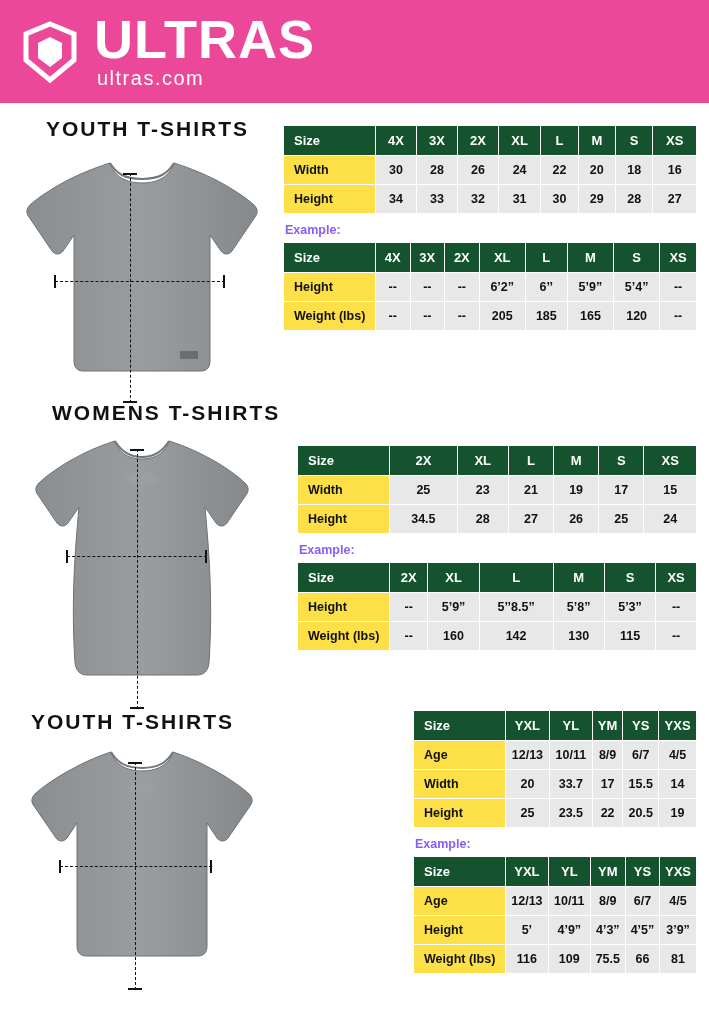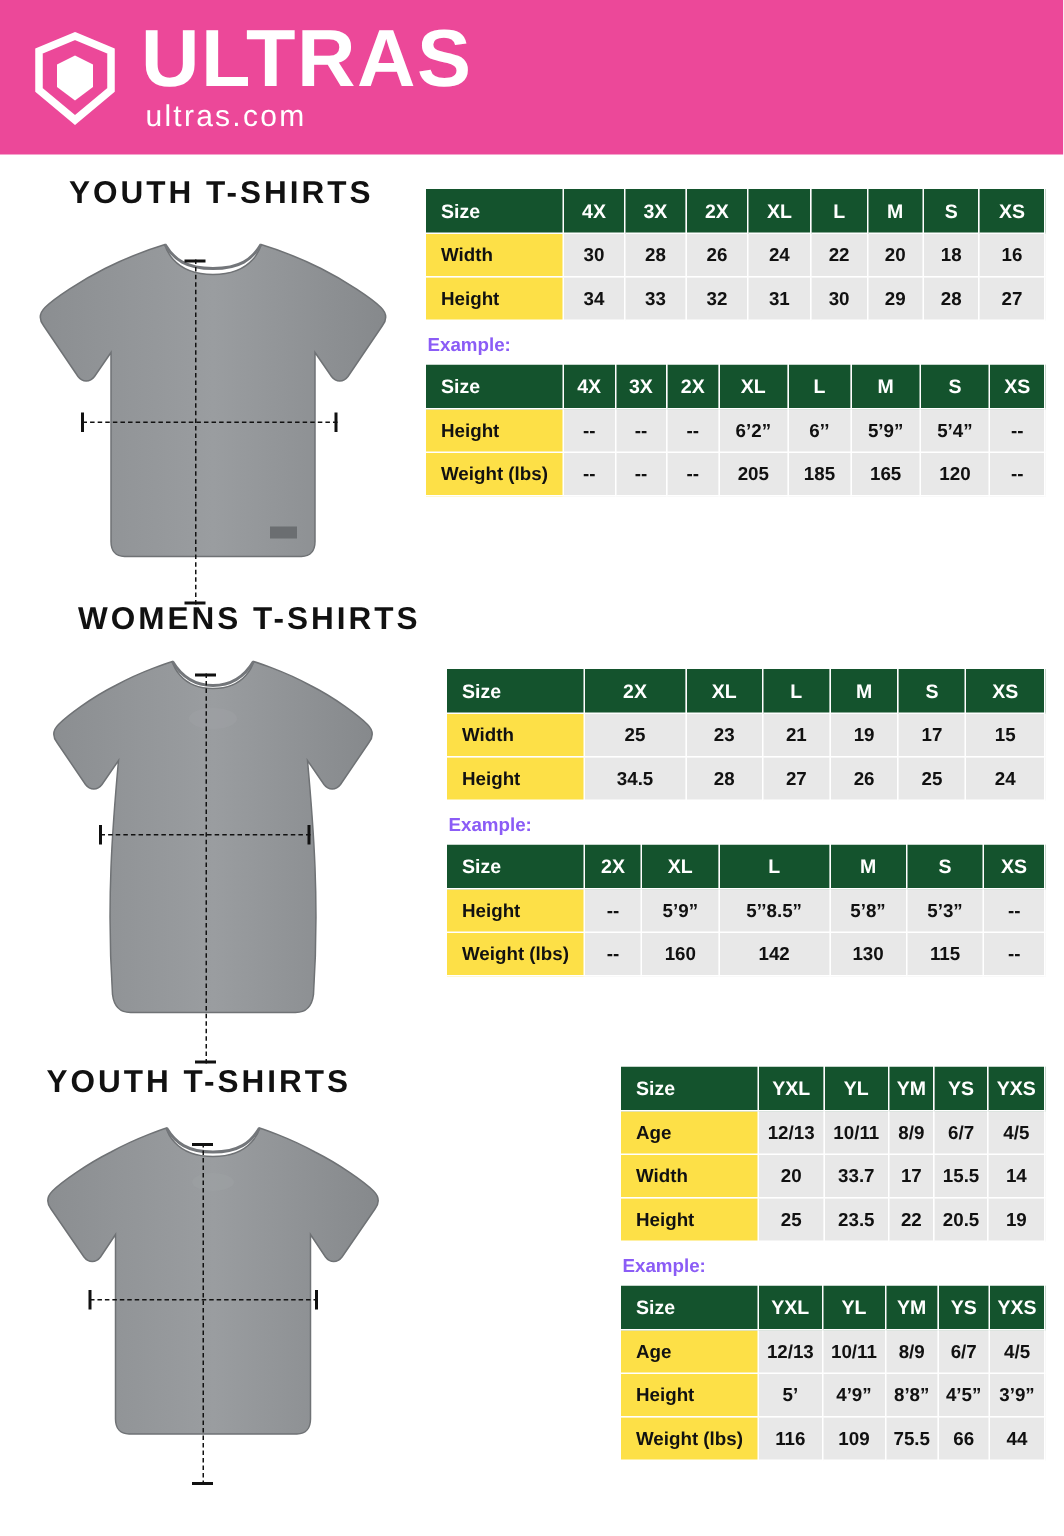--- a/index.html
+++ b/index.html
@@ -480,31 +480,31 @@
               <td>12/13</td>
               <td>10/11</td>
               <td>8/9</td>
               <td>6/7</td>
               <td>4/5</td>
             </tr>
             <tr>
               <td class="rowhead c-first">Height</td>
               <td>5’</td>
               <td>4’9”</td>
-              <td>8’8”</td>
+              <td>4’3”</td>
               <td>4’5”</td>
               <td>3’9”</td>
             </tr>
             <tr>
               <td class="rowhead c-first">Weight (lbs)</td>
               <td>116</td>
               <td>109</td>
               <td>75.5</td>
               <td>66</td>
-              <td>44</td>
+              <td>81</td>
             </tr>
           </tbody>
         </table>
       </div>
     </div>
   </div>
 
 </div>
 
 </body></html>

